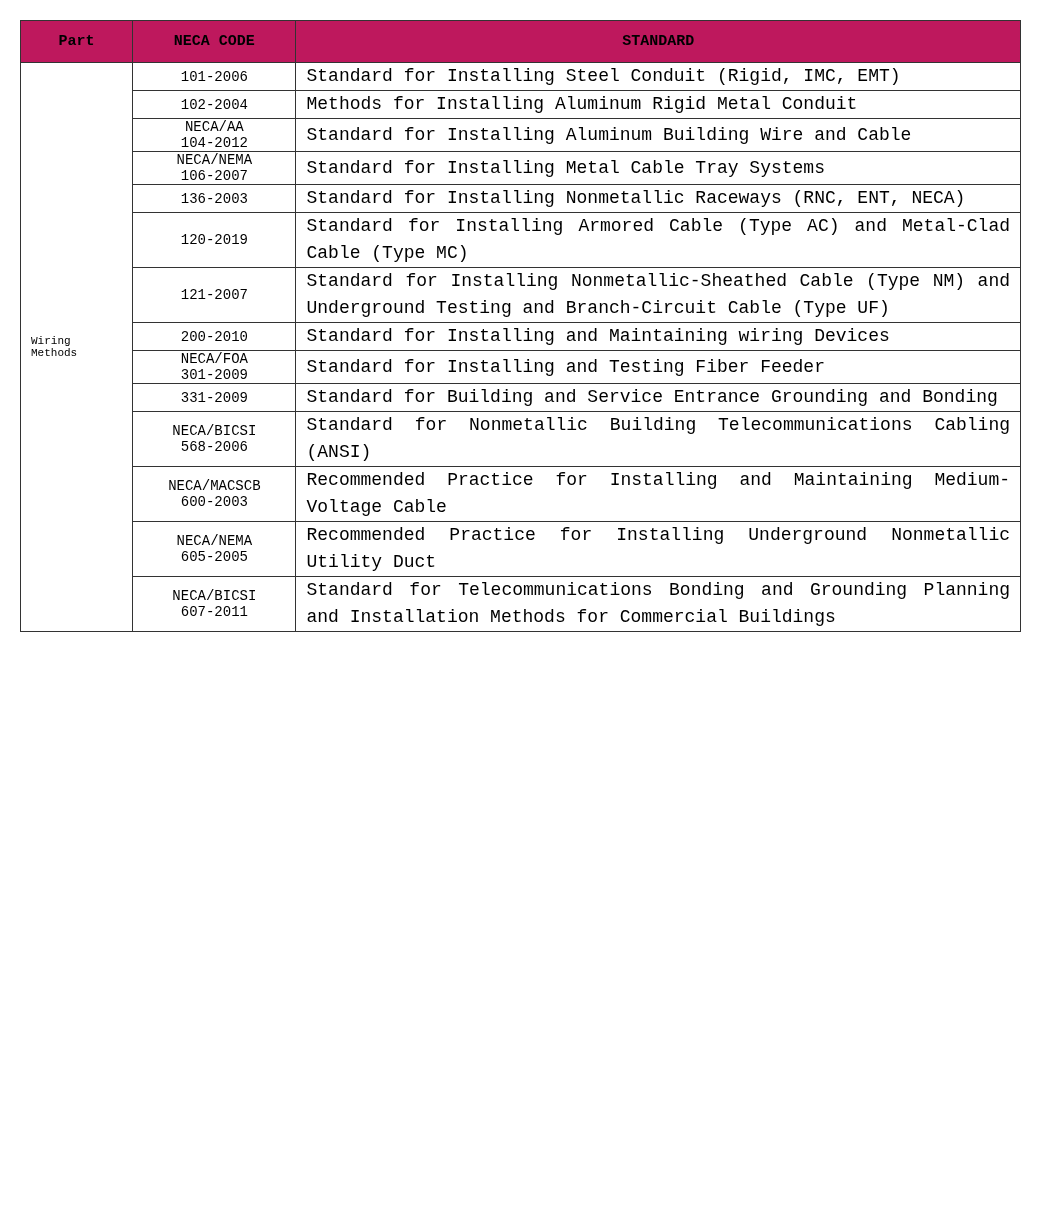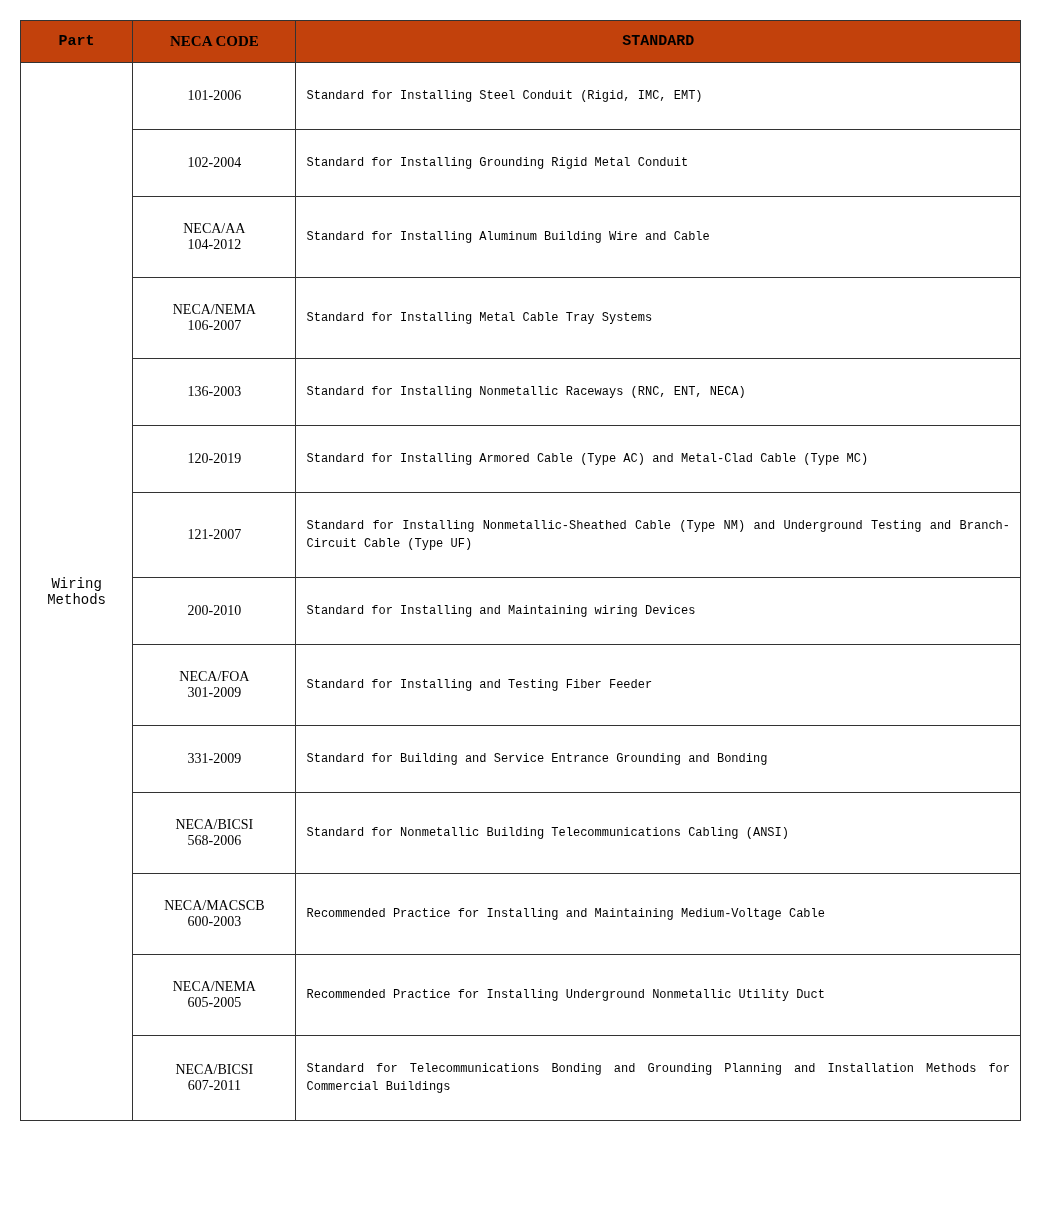--- a/index.html
+++ b/index.html
@@ -21,64 +21,63 @@
     }
 
     table {
       width: 100%;
       border-collapse: collapse;
       border: 1.5px solid #333;
     }
 
     th, td {
       border: 1px solid #333;
-      padding: 24px 10px;
+      padding: 0 10px;
       vertical-align: middle;
       text-align: left;
     }
 
     thead th {
-      background-color: #c2410c;
+      background-color: #be185d;
       text-align: center;
       font-weight: bold;
       font-size: 15px;
       padding: 12px 10px;
     }
 
     .col-part {
       width: 110px;
       text-align: center;
     }
 
     .col-code {
       width: 160px;
       text-align: center;
-      font-family: Liberation Serif, serif;
     }
 
     .col-standard {
       width: 710px;
     }
 
     .part-cell {
-      text-align: center;
+      text-align: left;
       vertical-align: middle;
-      font-size: 14px;
+      font-size: 11px;
     }
 
     .code-cell {
       text-align: center;
       vertical-align: middle;
       font-size: 14px;
     }
 
     .standard-cell {
       text-align: justify;
       vertical-align: middle;
-      font-size: 12px;
+      font-size: 18px;
       line-height: 1.5;
     }
 
     tbody tr:nth-child(odd) {
       background-color: #ffffff;
     }
 
     tbody tr:nth-child(even) {
       background-color: #ffffff;
     }
@@ -95,21 +94,21 @@
     </tr>
   </thead>
   <tbody id="table-body">
   <tr>
         <td rowspan="14" class="part-cell col-part" style="font-family: &quot;Courier New&quot;, Courier, monospace;">Wiring<br>Methods</td>
         <td class="code-cell col-code">101-2006</td>
         <td class="standard-cell col-standard">Standard for Installing Steel Conduit (Rigid, IMC, EMT)</td>
       </tr>
       <tr>
         <td class="code-cell col-code">102-2004</td>
-        <td class="standard-cell col-standard">Standard for Installing Grounding Rigid Metal Conduit</td>
+        <td class="standard-cell col-standard">Methods for Installing Aluminum Rigid Metal Conduit</td>
       </tr>
       <tr>
         <td class="code-cell col-code">NECA/AA<br>104-2012</td>
         <td class="standard-cell col-standard">Standard for Installing Aluminum Building Wire and Cable</td>
       </tr>
       <tr>
         <td class="code-cell col-code">NECA/NEMA<br>106-2007</td>
         <td class="standard-cell col-standard">Standard for Installing Metal Cable Tray Systems</td>
       </tr>
       <tr>

